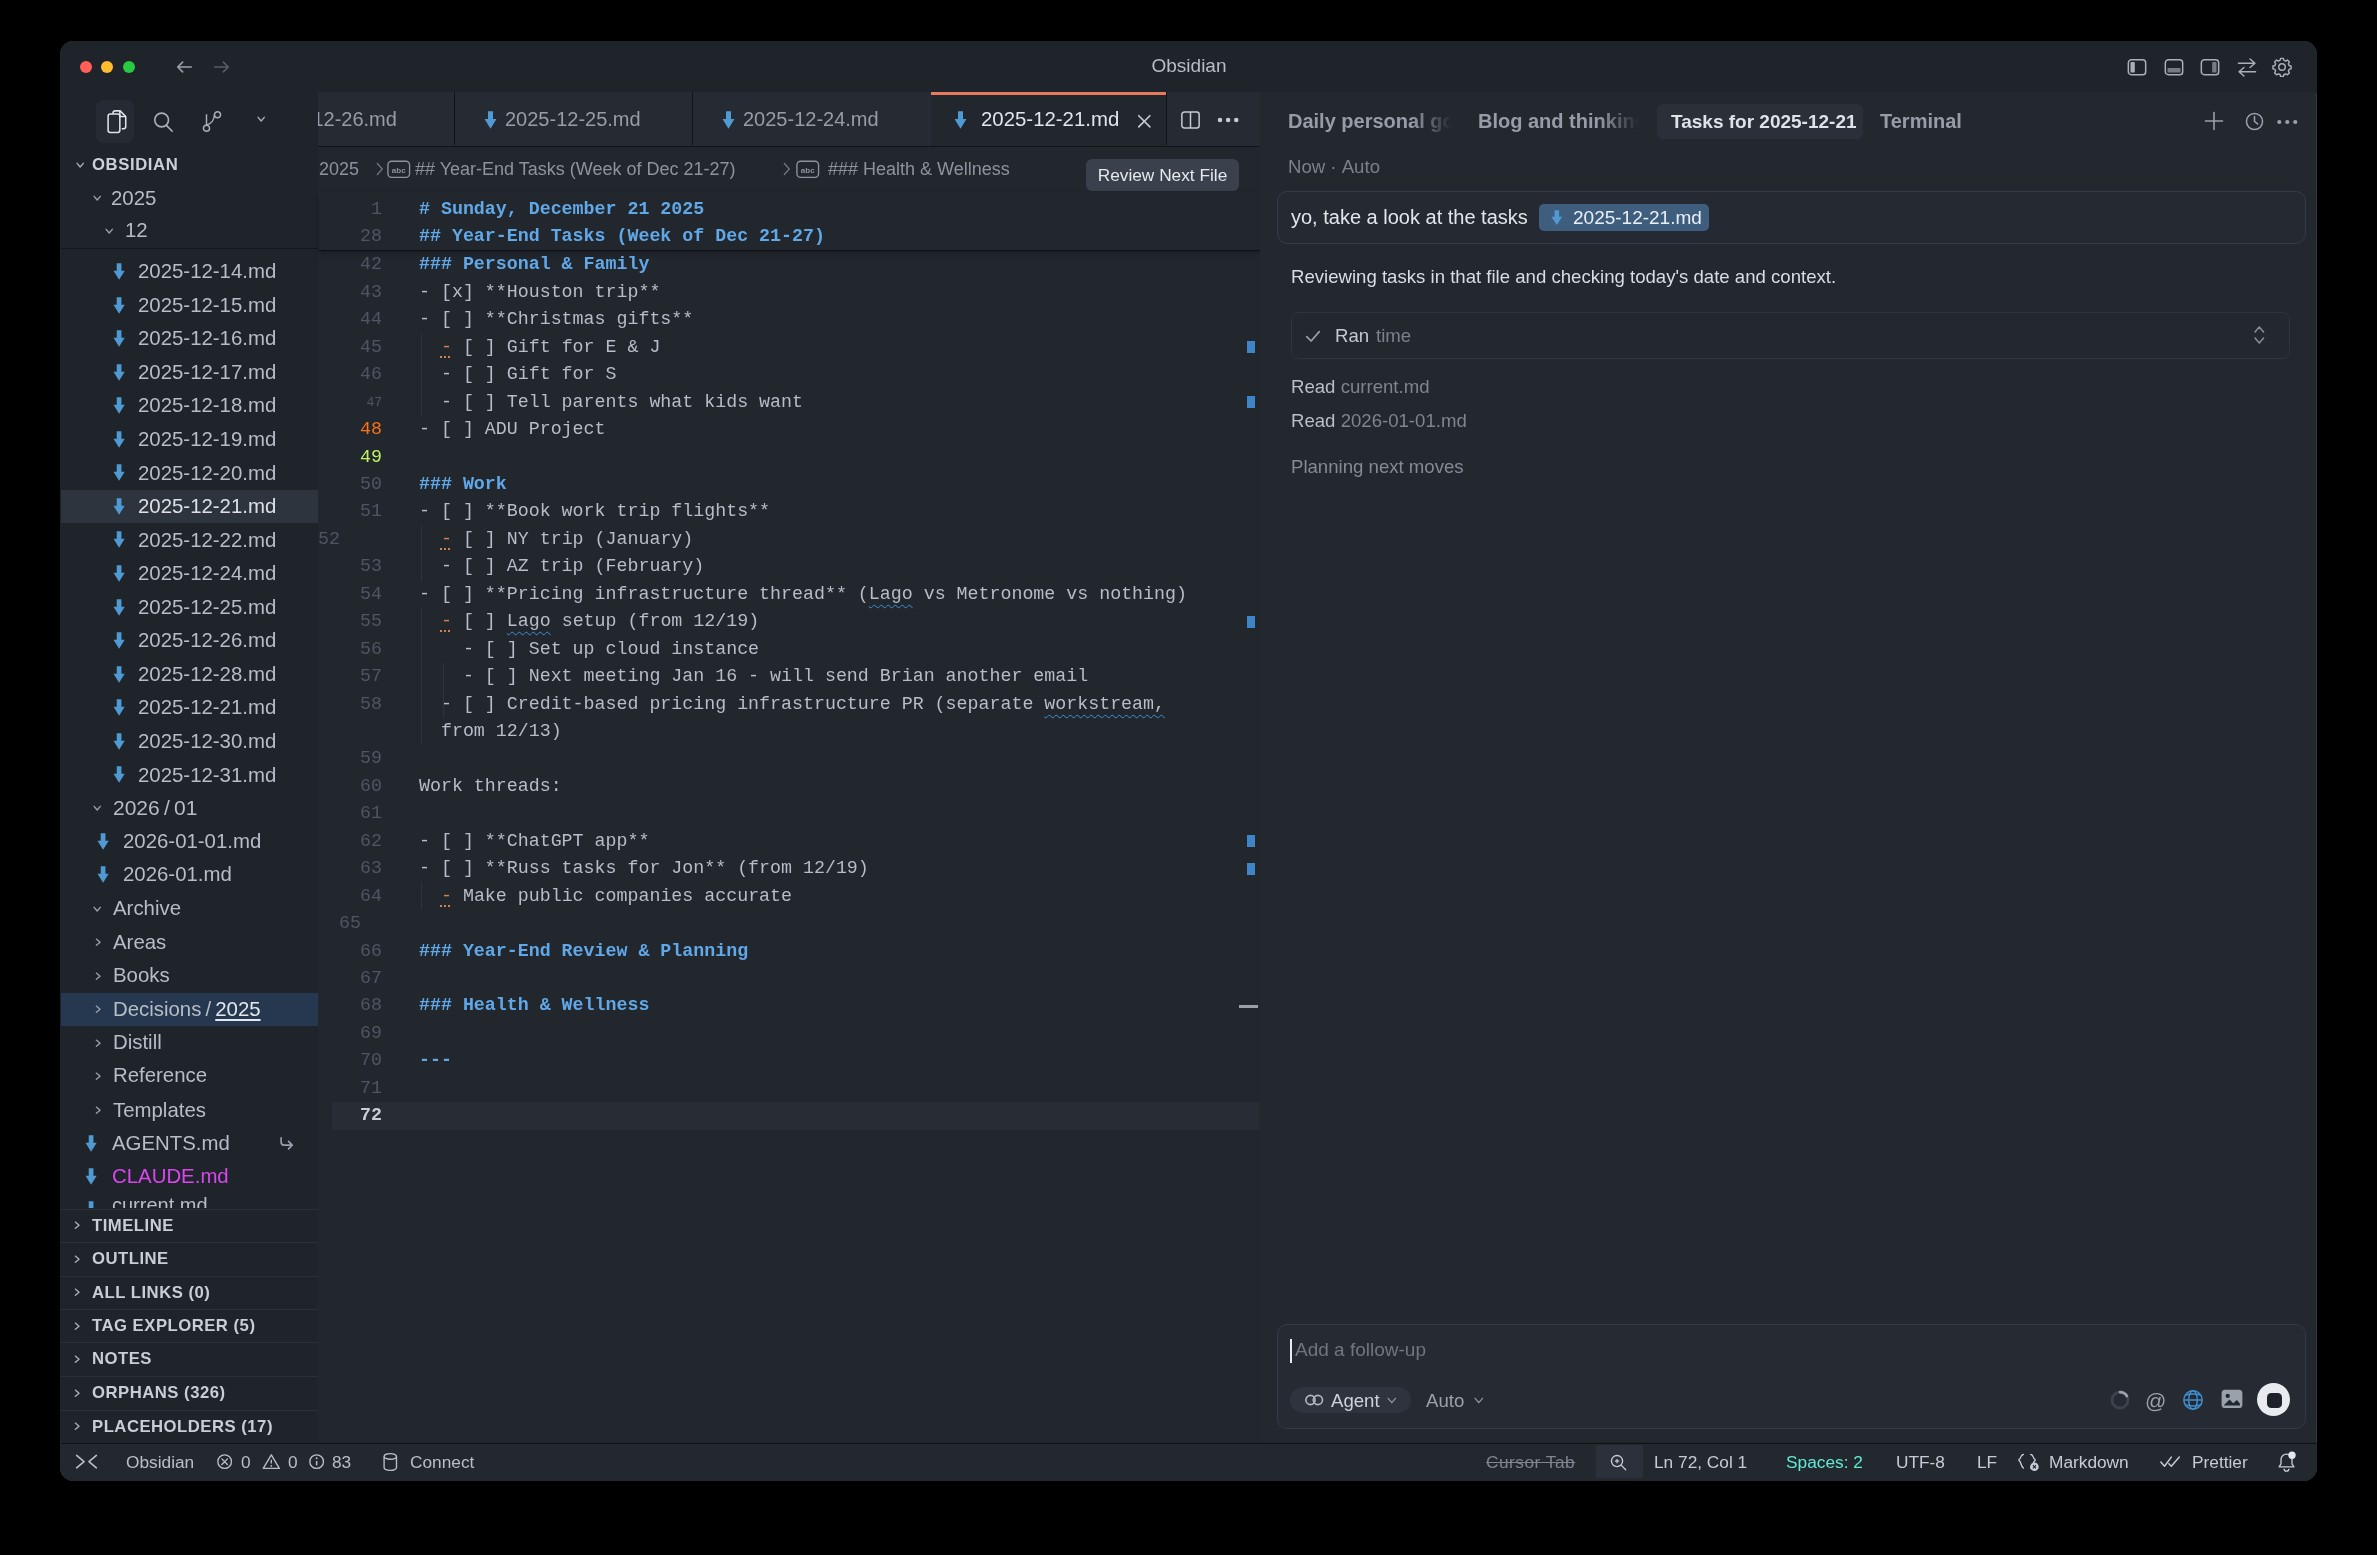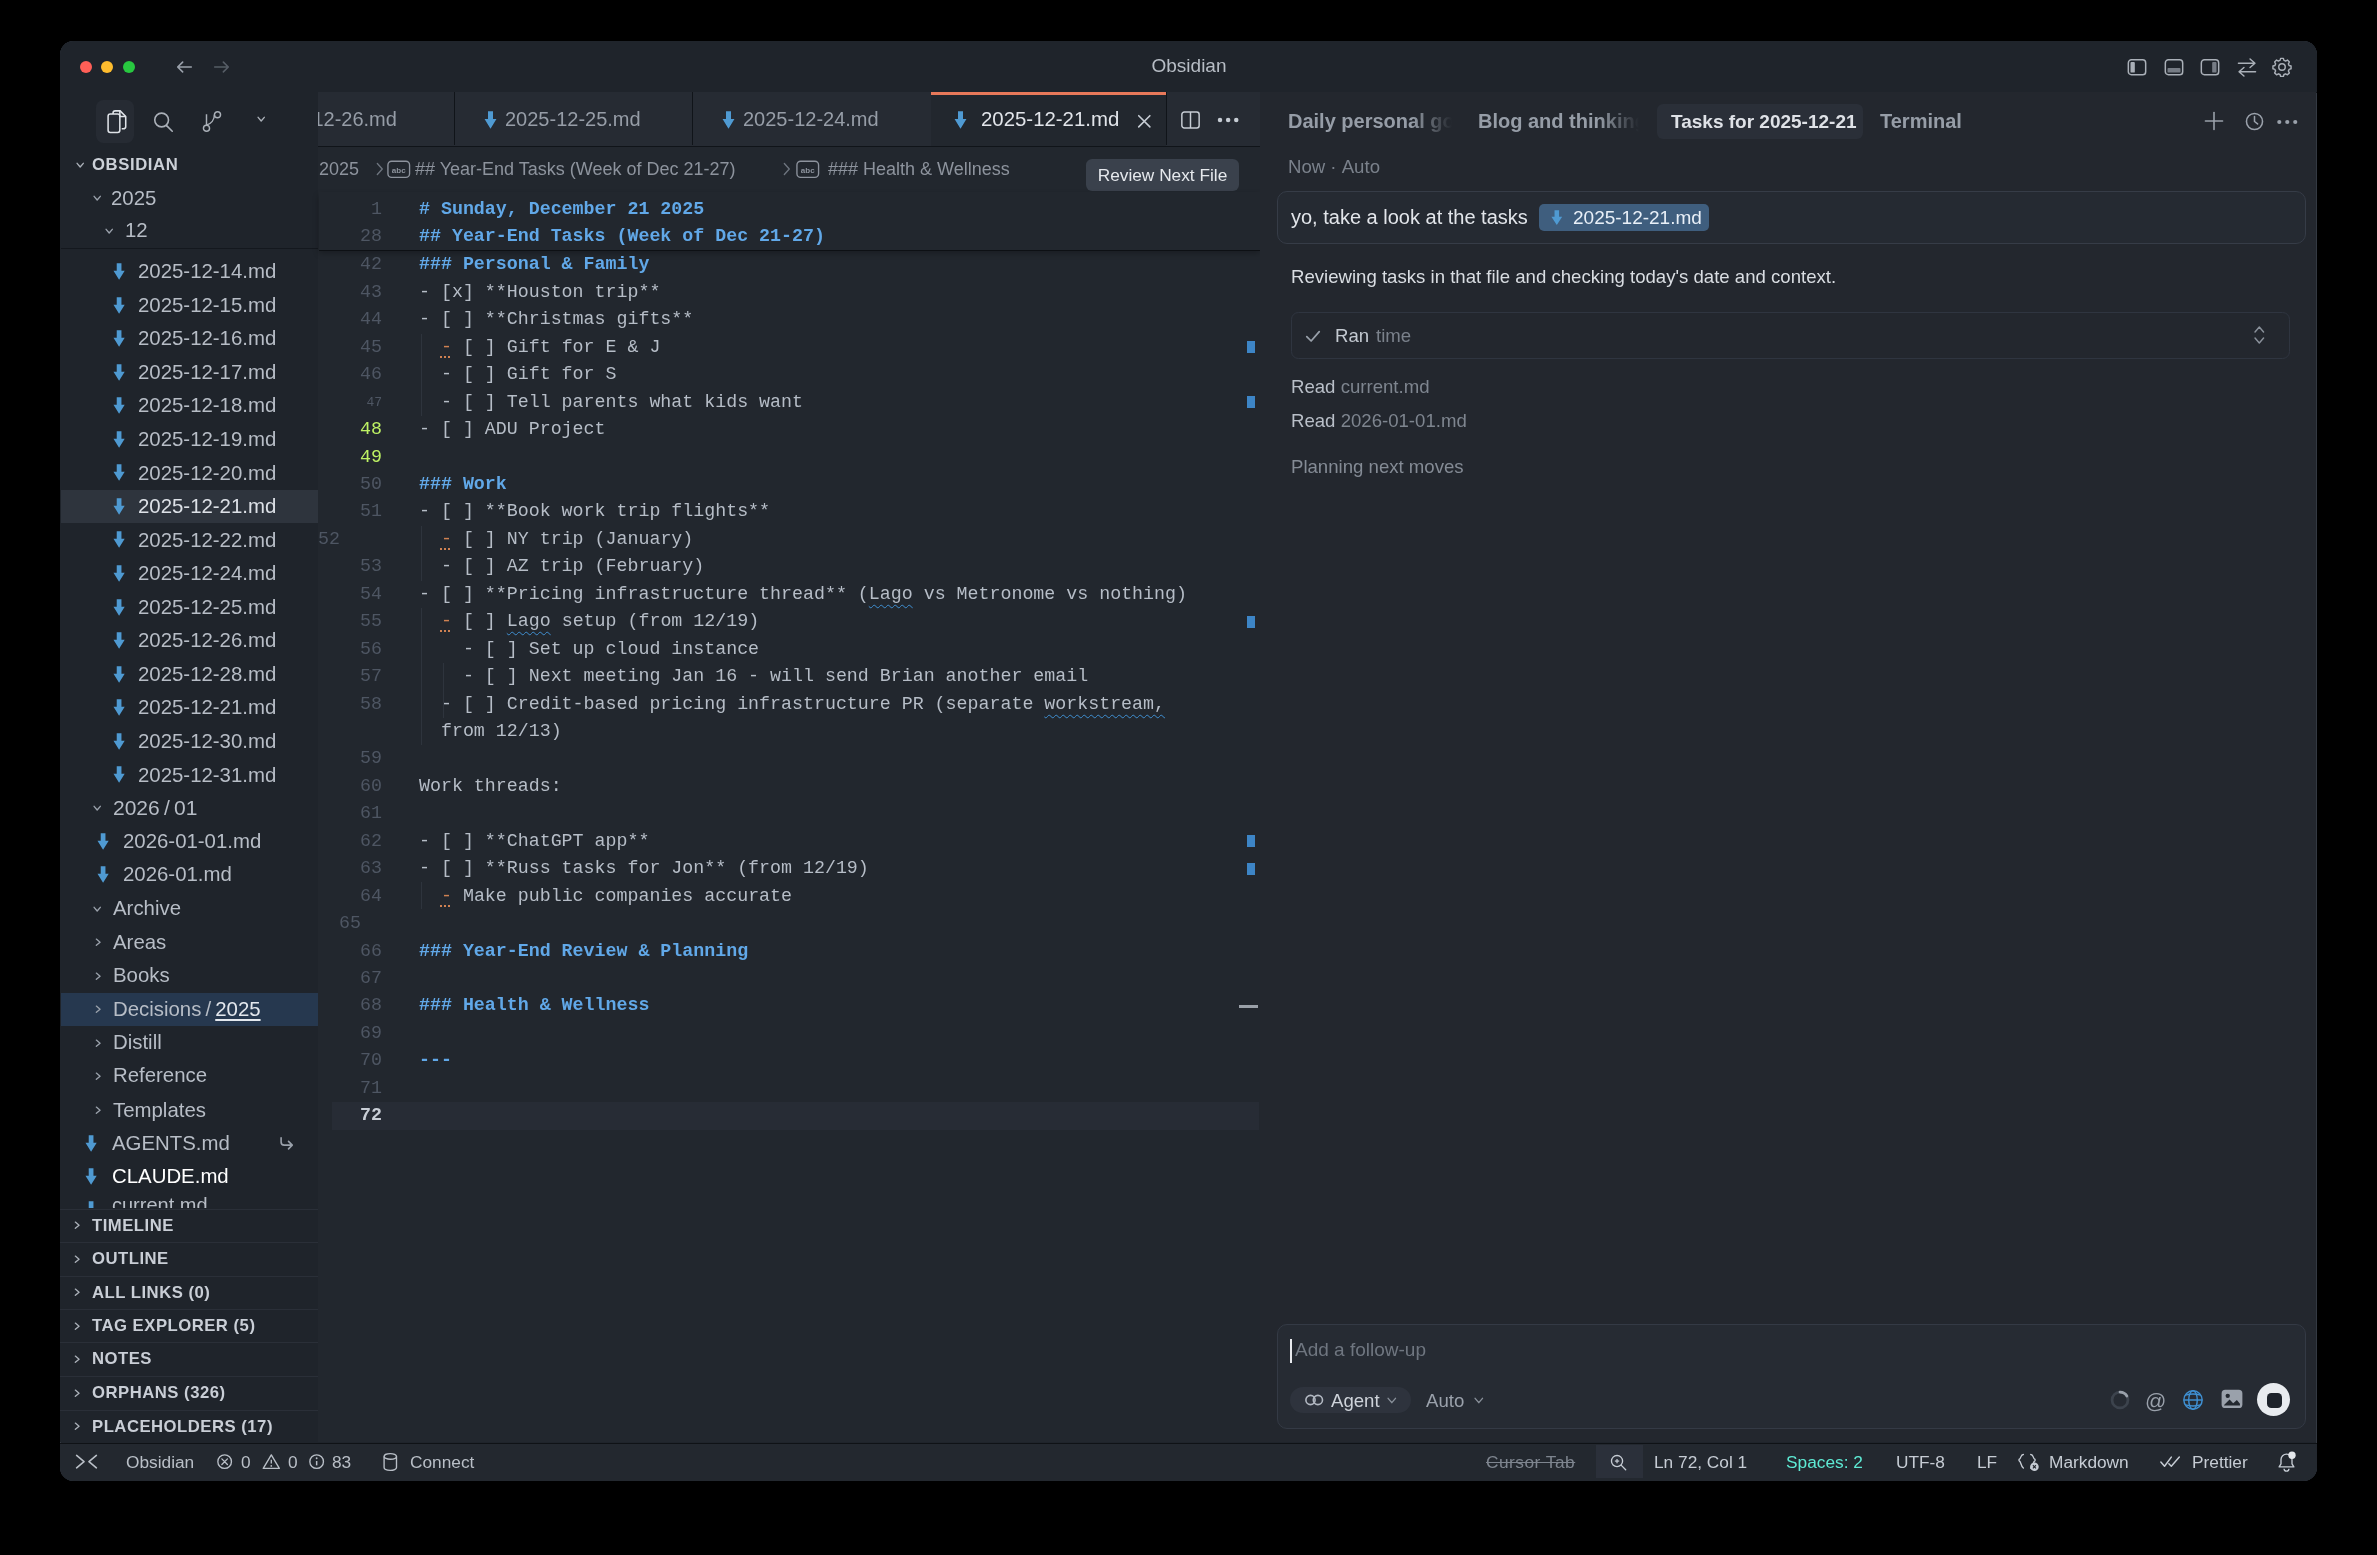--- a/index.html
+++ b/index.html
@@ -179,21 +179,21 @@
     <svg style="position:absolute;left:24px;top:1093px" width="14.2" height="19" viewBox="0 0 24 22" preserveAspectRatio="none">
       <path d="M8 1.5 h8 v8.5 h5.5 L12 20.5 L2.5 10 h5.5 z" fill="#4f9ad2"></path>
     </svg>
     <div style="position:absolute;left:52px;top:1086px;height:33px;line-height:33px;font-size:20.4px;color:#b7bdc6;font-weight:normal;white-space:nowrap;">AGENTS.md</div>
     <svg style="position:absolute;left:218px;top:1093px;" width="18.6" height="18.6" viewBox="0 0 30 30">
       <path d="M5 6 v7 a5 5 0 0 0 5 5 h12 M17 12 l6 6 l-6 6" fill="none" stroke="#9aa1ab" stroke-width="2.6" stroke-linecap="round" stroke-linejoin="round"></path>
     </svg>
     <svg style="position:absolute;left:24px;top:1126px" width="14.2" height="19" viewBox="0 0 24 22" preserveAspectRatio="none">
       <path d="M8 1.5 h8 v8.5 h5.5 L12 20.5 L2.5 10 h5.5 z" fill="#4f9ad2"></path>
     </svg>
-    <div style="position:absolute;left:52px;top:1119px;height:33px;line-height:33px;font-size:20.4px;color:#ffffff;font-weight:normal;white-space:nowrap;">CLAUDE.md</div>
+    <div style="position:absolute;left:52px;top:1119px;height:33px;line-height:33px;font-size:20.4px;color:#d946ef;font-weight:normal;white-space:nowrap;">CLAUDE.md</div>
     <div style="position:absolute;left:0;top:1155px;width:258px;height:12.4px;overflow:hidden">
       <svg style="position:absolute;left:24px;top:4.3px" width="14.2" height="19" viewBox="0 0 24 22" preserveAspectRatio="none">
         <path d="M8 1.5 h8 v8.5 h5.5 L12 20.5 L2.5 10 h5.5 z" fill="#4f9ad2"></path>
       </svg>
       <div style="position:absolute;left:52px;top:-2.5px;font-size:20px;color:#b7bdc6">current.md</div>
     </div>
     <div style="position:absolute;left:0;top:1168px;width:258px;height:33px;border-top:0.6px solid #2a2f38"></div>
     <div style="position:absolute;left:32px;top:1168px;height:33px;line-height:33px;font-size:16.7px;color:#c9ced6;font-weight:700;white-space:nowrap;letter-spacing:0.5px">TIMELINE</div>
     <svg style="position:absolute;left:11px;top:1178px;" width="12.4" height="12.4" viewBox="0 0 20 20">
       <polyline points="7,5 13,10 7,15" fill="none" stroke="#aab0b8" stroke-width="2.2" stroke-linecap="round" stroke-linejoin="round"></polyline>
@@ -292,21 +292,21 @@
     <div style="position:absolute;left:258px;top:238px;width:64px;height:27.5px;line-height:27.5px;font-family:'Liberation Mono',monospace;font-size:18.3px;text-align:right;color:#4e5663;font-weight:400">43</div>
     <div style="position:absolute;left:359px;top:238px;height:27.5px;line-height:27.5px;font-family:'Liberation Mono',monospace;font-size:18.3px;color:#b6bdc7;white-space:pre">- [x] **Houston trip**</div>
     <div style="position:absolute;left:258px;top:265px;width:64px;height:27.5px;line-height:27.5px;font-family:'Liberation Mono',monospace;font-size:18.3px;text-align:right;color:#4e5663;font-weight:400">44</div>
     <div style="position:absolute;left:359px;top:265px;height:27.5px;line-height:27.5px;font-family:'Liberation Mono',monospace;font-size:18.3px;color:#b6bdc7;white-space:pre">- [ ] **Christmas gifts**</div>
     <div style="position:absolute;left:258px;top:293px;width:64px;height:27.5px;line-height:27.5px;font-family:'Liberation Mono',monospace;font-size:18.3px;text-align:right;color:#4e5663;font-weight:400">45</div>
     <div style="position:absolute;left:359px;top:293px;height:27.5px;line-height:27.5px;font-family:'Liberation Mono',monospace;font-size:18.3px;color:#b6bdc7;white-space:pre">  <span style="color:#cf8152;text-decoration:underline dotted #cf8152;text-underline-offset:4.3px;text-decoration-thickness:1.5px;">-</span> [ ] Gift for E &amp; J</div>
     <div style="position:absolute;left:258px;top:320px;width:64px;height:27.5px;line-height:27.5px;font-family:'Liberation Mono',monospace;font-size:18.3px;text-align:right;color:#4e5663;font-weight:400">46</div>
     <div style="position:absolute;left:359px;top:320px;height:27.5px;line-height:27.5px;font-family:'Liberation Mono',monospace;font-size:18.3px;color:#b6bdc7;white-space:pre">  - [ ] Gift for S</div>
     <div style="position:absolute;left:258px;top:348px;width:64px;height:27.5px;line-height:27.5px;font-family:'Liberation Mono',monospace;font-size:13px;text-align:right;color:#4e5663;font-weight:400">47</div>
     <div style="position:absolute;left:359px;top:348px;height:27.5px;line-height:27.5px;font-family:'Liberation Mono',monospace;font-size:18.3px;color:#b6bdc7;white-space:pre">  - [ ] Tell parents what kids want</div>
-    <div style="position:absolute;left:258px;top:375px;width:64px;height:27.5px;line-height:27.5px;font-family:'Liberation Mono',monospace;font-size:18.3px;text-align:right;color:#bef264;font-weight:400">48</div>
+    <div style="position:absolute;left:258px;top:375px;width:64px;height:27.5px;line-height:27.5px;font-family:'Liberation Mono',monospace;font-size:18.3px;text-align:right;color:#f97316;font-weight:400">48</div>
     <div style="position:absolute;left:359px;top:375px;height:27.5px;line-height:27.5px;font-family:'Liberation Mono',monospace;font-size:18.3px;color:#b6bdc7;white-space:pre">- [ ] ADU Project</div>
     <div style="position:absolute;left:258px;top:403px;width:64px;height:27.5px;line-height:27.5px;font-family:'Liberation Mono',monospace;font-size:18.3px;text-align:right;color:#bef264;font-weight:400">49</div>
     <div style="position:absolute;left:258px;top:430px;width:64px;height:27.5px;line-height:27.5px;font-family:'Liberation Mono',monospace;font-size:18.3px;text-align:right;color:#4e5663;font-weight:400">50</div>
     <div style="position:absolute;left:359px;top:430px;height:27.5px;line-height:27.5px;font-family:'Liberation Mono',monospace;font-size:18.3px;color:#b6bdc7;white-space:pre"><span style="color:#61a8e8;font-weight:700">### Work</span></div>
     <div style="position:absolute;left:258px;top:457px;width:64px;height:27.5px;line-height:27.5px;font-family:'Liberation Mono',monospace;font-size:18.3px;text-align:right;color:#4e5663;font-weight:400">51</div>
     <div style="position:absolute;left:359px;top:457px;height:27.5px;line-height:27.5px;font-family:'Liberation Mono',monospace;font-size:18.3px;color:#b6bdc7;white-space:pre">- [ ] **Book work trip flights**</div>
     <div style="position:absolute;left:258px;top:485px;width:64px;height:27.5px;line-height:27.5px;font-family:'Liberation Mono',monospace;font-size:18.3px;text-align:left;color:#4e5663;font-weight:400">52</div>
     <div style="position:absolute;left:359px;top:485px;height:27.5px;line-height:27.5px;font-family:'Liberation Mono',monospace;font-size:18.3px;color:#b6bdc7;white-space:pre">  <span style="color:#cf8152;text-decoration:underline dotted #cf8152;text-underline-offset:4.3px;text-decoration-thickness:1.5px;">-</span> [ ] NY trip (January)</div>
     <div style="position:absolute;left:258px;top:512px;width:64px;height:27.5px;line-height:27.5px;font-family:'Liberation Mono',monospace;font-size:18.3px;text-align:right;color:#4e5663;font-weight:400">53</div>
     <div style="position:absolute;left:359px;top:512px;height:27.5px;line-height:27.5px;font-family:'Liberation Mono',monospace;font-size:18.3px;color:#b6bdc7;white-space:pre">  - [ ] AZ trip (February)</div>

